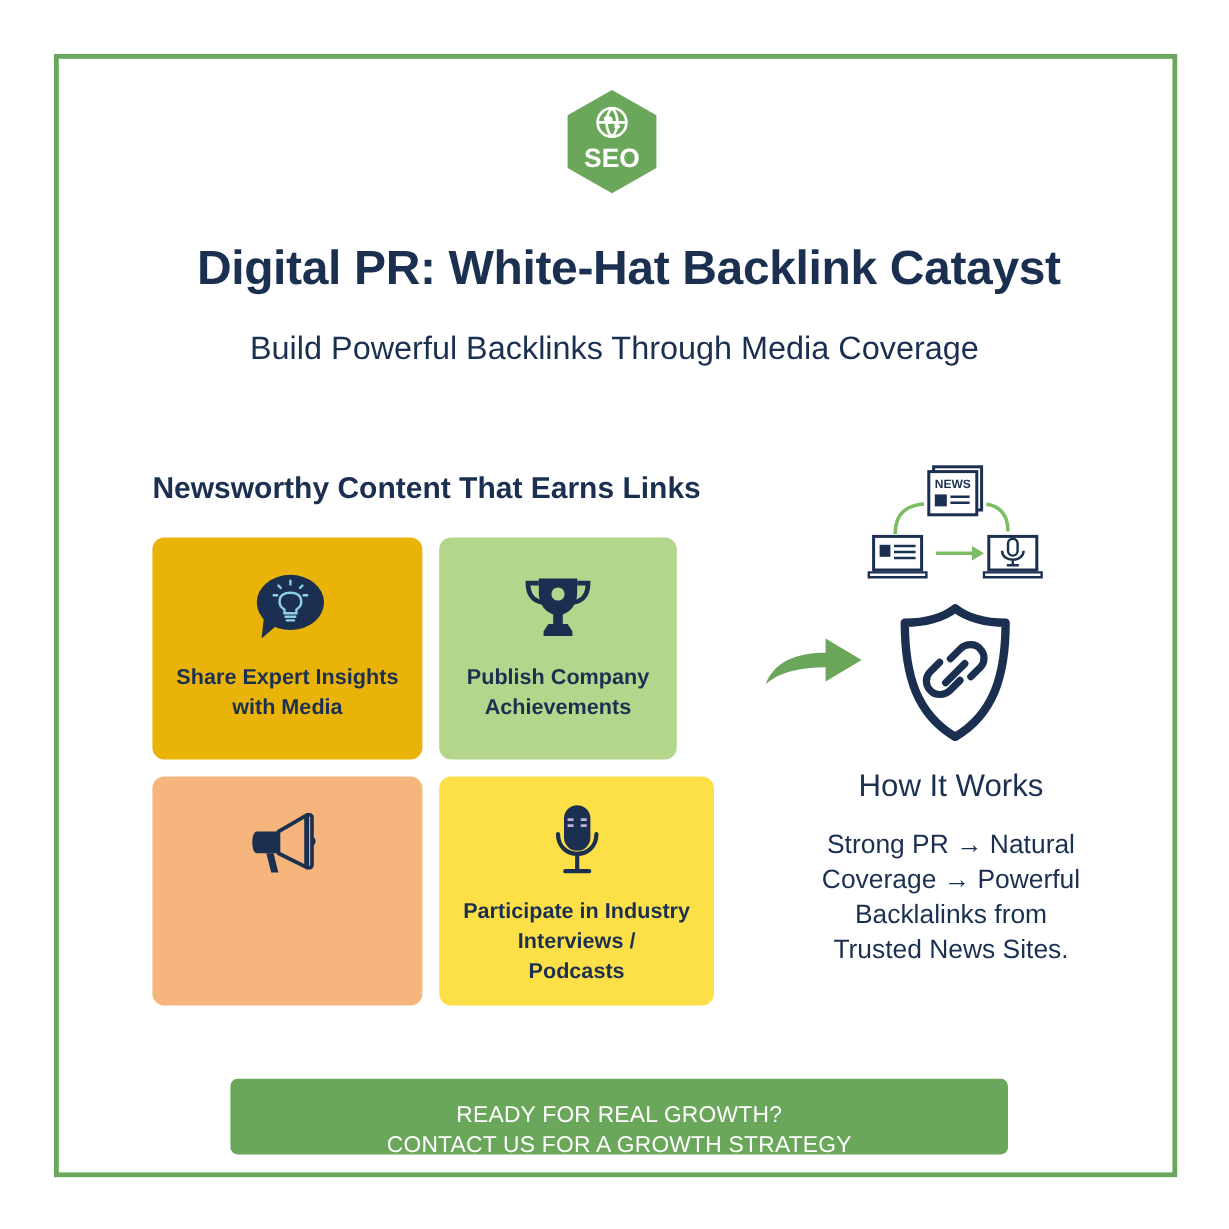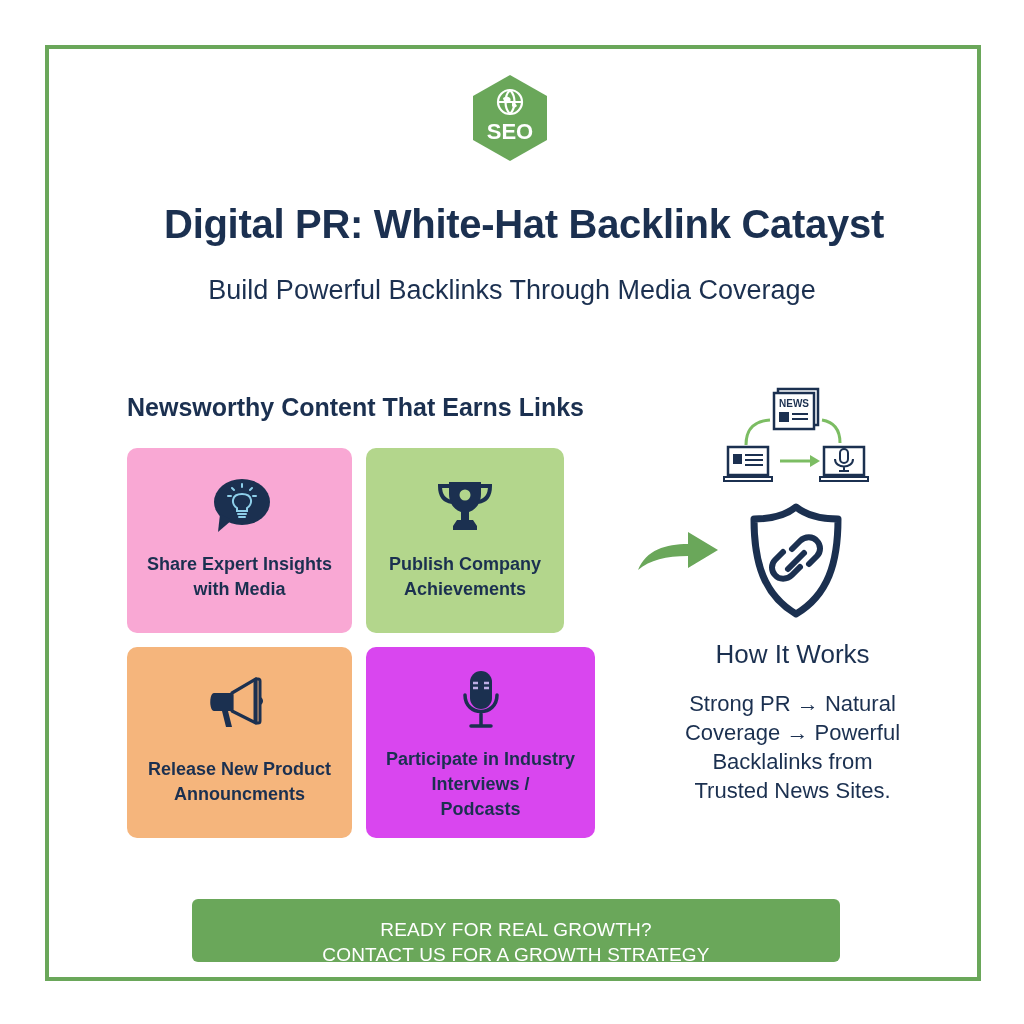--- a/index.html
+++ b/index.html
@@ -26,24 +26,24 @@
   }
   .card {
     position: absolute; border-radius: 10px; display: flex; flex-direction: column;
     align-items: center; text-align: center; box-sizing: border-box;
   }
   .card .icon { position: absolute; left: 50%; transform: translateX(-50%); }
   .card .label {
     position: absolute; left: 10px; right: 10px; font-size: 18px; font-weight: bold;
     color: #1b3050; line-height: 25px;
   }
-  .c1 { left: 127px; top: 448px; width: 225px; height: 185px; background: #f9a8d4; }
+  .c1 { left: 127px; top: 448px; width: 225px; height: 185px; background: #eab308; }
   .c2 { left: 366px; top: 448px; width: 198px; height: 185px; background: #b3d68c; }
   .c3 { left: 127px; top: 647px; width: 225px; height: 191px; background: #f5b57c; }
-  .c4 { left: 366px; top: 647px; width: 229px; height: 191px; background: #d946ef; }
+  .c4 { left: 366px; top: 647px; width: 229px; height: 191px; background: #fde047; }
   .net { position: absolute; left: 722px; top: 385px; width: 148px; height: 100px; }
   .arrow { position: absolute; left: 636px; top: 530px; width: 84px; height: 45px; }
   .shield { position: absolute; left: 748px; top: 503px; width: 96px; height: 115px; }
   .how-title {
     position: absolute; left: 660px; width: 265px; top: 639px; text-align: center;
     font-size: 26px; font-weight: normal; color: #1b3050;
   }
   .how-body {
     position: absolute; left: 660px; width: 265px; top: 689px; text-align: center;
     font-size: 22px; line-height: 29px; color: #1b3050;
@@ -107,24 +107,20 @@
 </div>
 
 <div class="card c3">
   <svg class="icon" style="top:28px;width:64px;height:60px" viewBox="0 0 64 60">
     <path d="M6,18 h18 v18 h-18 c-5,0 -5,-18 0,-18z" fill="#1b3050"></path>
     <path d="M24,18 l24,-14 v44 l-24,-12z" stroke="#1b3050" stroke-width="3.2" fill="none" stroke-linejoin="round"></path>
     <rect x="47" y="4" width="5" height="44" rx="2" fill="none" stroke="#1b3050" stroke-width="3"></rect>
     <path d="M52,22 c4,1 4,7 0,8z" fill="#1b3050"></path>
     <path d="M14,36 l6,0 l4,16 l-6,0z" fill="#1b3050"></path>
   </svg>
-  <div class="label" style="top:110px">
-    <div>Release New Product</div>
-    <div>Announcments</div>
-  </div>
 </div>
 
 <div class="card c4">
   <svg class="icon" style="top:22px;width:40px;height:62px" viewBox="0 0 40 62">
     <rect x="9" y="2" width="22" height="38" rx="11" fill="#1b3050"></rect>
     <path d="M12,14 h5 M23,14 h5 M12,19 h5 M23,19 h5" stroke="#bdaee5" stroke-width="2.4"></path>
     <path d="M4,26 c0,22 32,22 32,0" stroke="#1b3050" stroke-width="3.5" fill="none" stroke-linecap="round"></path>
     <path d="M20,45 v11 M10,57 h20" stroke="#1b3050" stroke-width="3.5" stroke-linecap="round"></path>
   </svg>
   <div class="label" style="top:100px">

